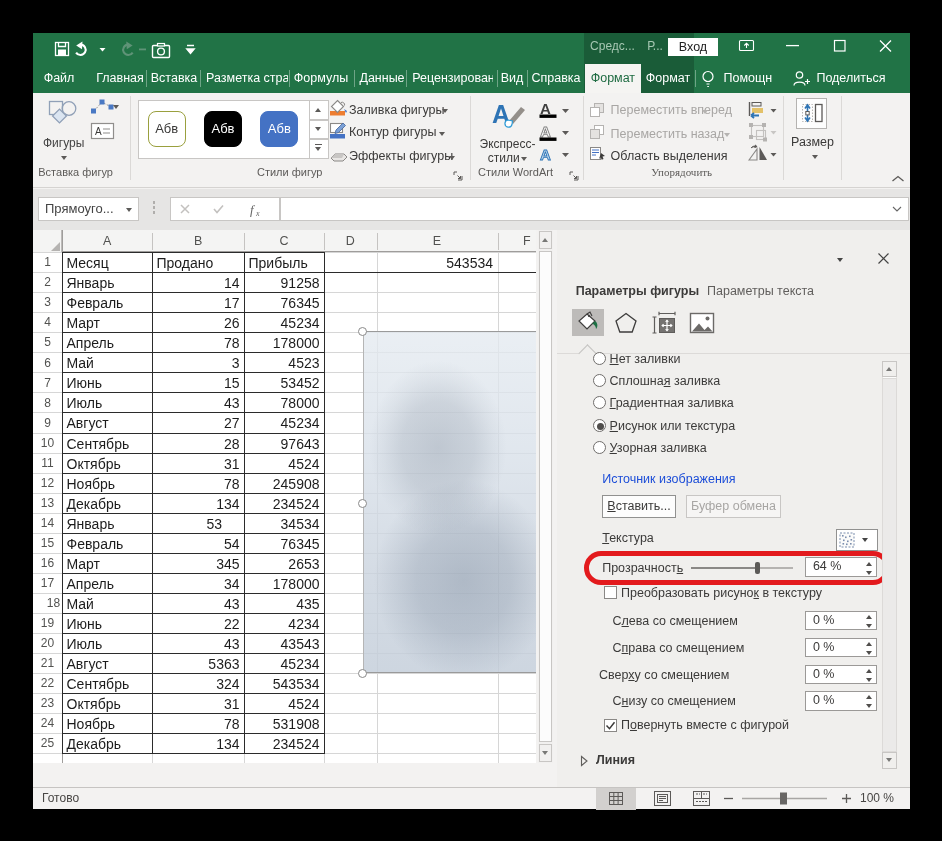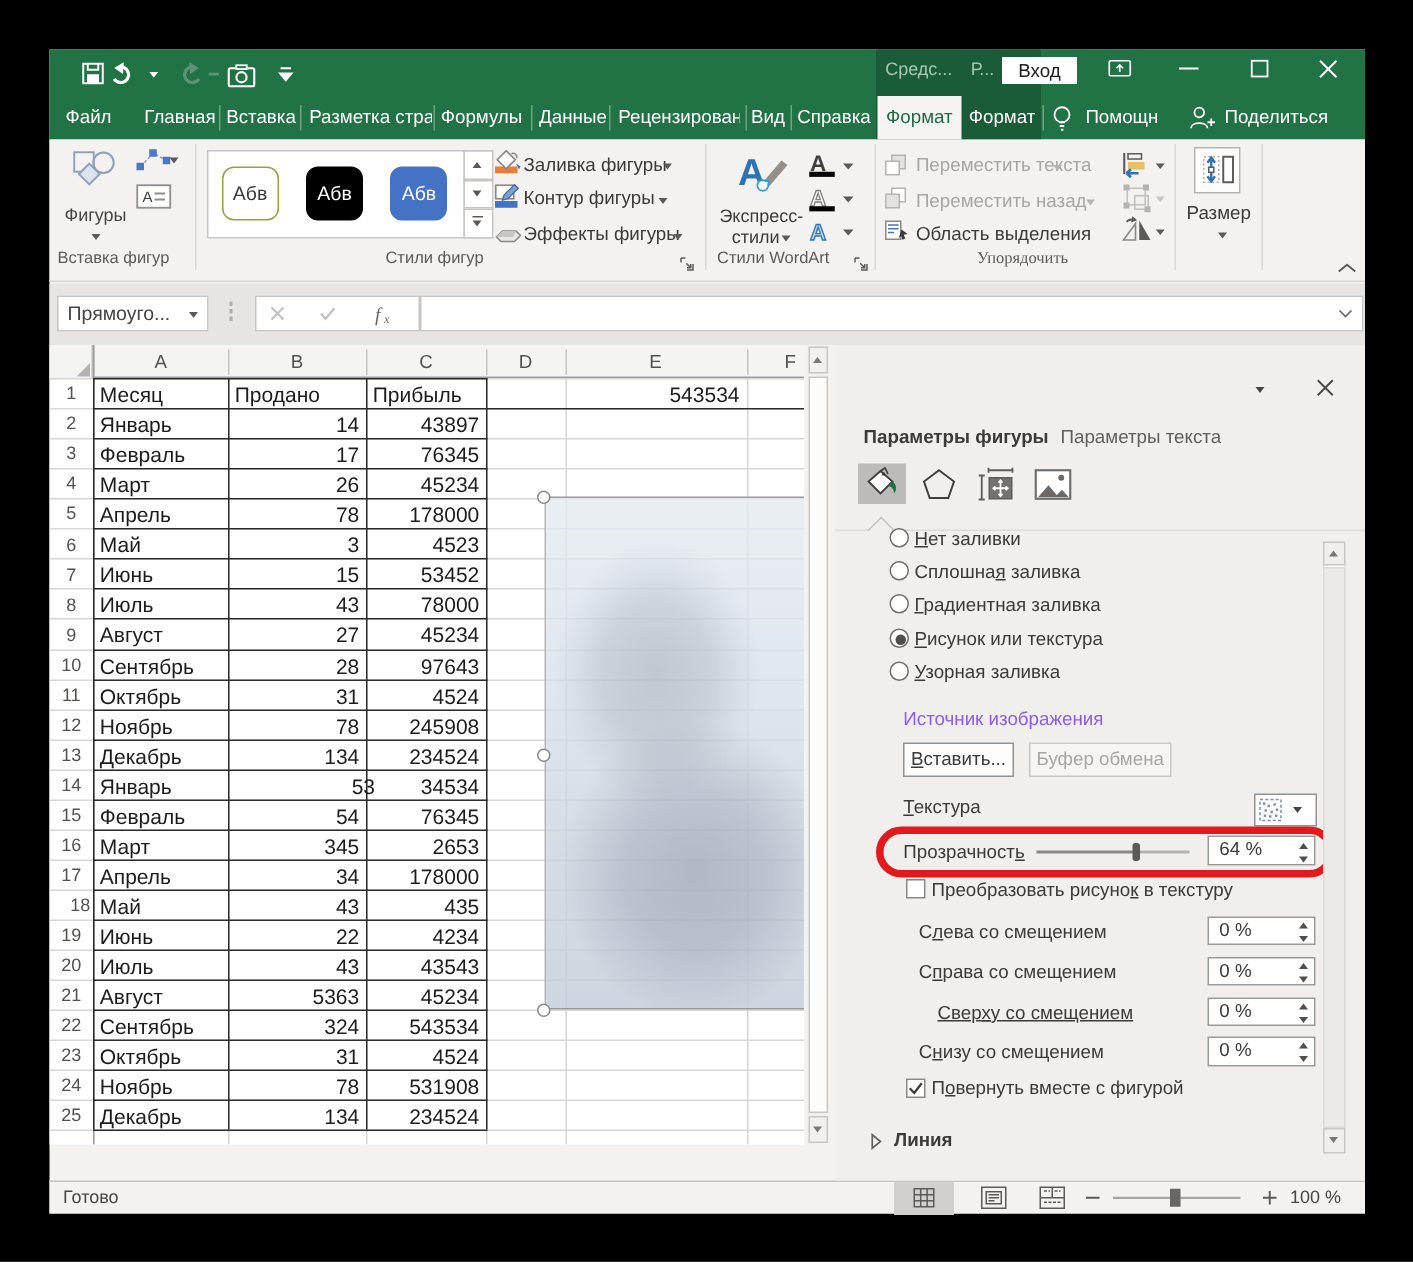--- a/index.html
+++ b/index.html
@@ -190,21 +190,21 @@
 <g stroke="#b5b3b1" fill="#e4e2e0" stroke-width="1">
 <rect x="5.5" y="24.5" width="9" height="9" fill="#fff"></rect>
           <rect x="1.5" y="28.5" width="9" height="9"></rect>
 </g>
 <g>
 <rect x="1.5" y="46.5" width="10" height="12" fill="#fff" stroke="#8a8886" stroke-width="1"></rect>
 <path d="M3 49 h7 M3 51.5 h7 M3 54 h4" stroke="#4472c4" stroke-width="1"></path>
 <path d="M12 52 l4 3 l-2.5 0.5 l1 2.5 l-1.8 0.8 l-1 -2.6 l-1.7 1.8 Z" fill="#3b3a39"></path>
 </g>
 </svg>
-      <div class="gtxt" style="left:577.6px;top:10px;">Переместить текста</div>
+      <div class="gtxt" style="left:577.6px;top:10px;">Переместить вперед</div>
       <div class="dar" style="left:669.3px;top:16.5px;border-top-color:#b5b3b1;"></div>
       <div class="gtxt" style="left:577.6px;top:33.5px;">Переместить назад</div>
       <div class="dar" style="left:691.3px;top:40px;border-top-color:#b5b3b1;"></div>
       <div class="rtxt" style="left:577.6px;top:56px;">Область выделения</div>
       <svg class="abs" style="left:714px;top:8px;" width="34" height="62" viewBox="0 0 34 62">
 <path d="M2.5 1 v14" stroke="#5c5a58" stroke-width="1.4" fill="none"></path>
 <rect x="5" y="1.5" width="9" height="3.5" fill="none" stroke="#5c5a58" stroke-width="1"></rect>
 <rect x="5" y="7" width="11" height="5" fill="#e3c169"></rect>
 <path d="M4 14.5 h8 M4 14.5 l3 -2.6 M4 14.5 l3 2.6" stroke="#2e74b5" stroke-width="1.8" fill="none"></path>
 <g stroke="#c3c1bf" fill="none" stroke-width="1.1">
@@ -365,21 +365,21 @@
       <div class="abs" style="left:29px;top:443.6px;width:263.0px;height:1px;background:#2b2b2b;"></div>
       <div class="abs" style="left:29px;top:463.6px;width:263.0px;height:1px;background:#2b2b2b;"></div>
       <div class="abs" style="left:29px;top:483.7px;width:263.0px;height:1px;background:#2b2b2b;"></div>
       <div class="abs" style="left:29px;top:503.7px;width:263.0px;height:1px;background:#2b2b2b;"></div>
       <div class="abs" style="left:29px;top:523.8px;width:263.0px;height:1px;background:#2b2b2b;"></div>
       <div class="cell" style="left:33.5px;top:23.5px;">Месяц</div>
       <div class="cell" style="left:123.5px;top:23.5px;">Продано</div>
       <div class="cell" style="left:215.5px;top:23.5px;">Прибыль</div>
       <div class="cell" style="left:33.5px;top:43.5px;">Январь</div>
       <div class="cell num" style="left:123.5px;top:43.5px;width:83px;">14</div>
-      <div class="cell num" style="left:215.5px;top:43.5px;width:71px;">43897</div>
+      <div class="cell num" style="left:215.5px;top:43.5px;width:71px;">91258</div>
       <div class="cell" style="left:33.5px;top:63.6px;">Февраль</div>
       <div class="cell num" style="left:123.5px;top:63.6px;width:83px;">17</div>
       <div class="cell num" style="left:215.5px;top:63.6px;width:71px;">76345</div>
       <div class="cell" style="left:33.5px;top:83.7px;">Март</div>
       <div class="cell num" style="left:123.5px;top:83.7px;width:83px;">26</div>
       <div class="cell num" style="left:215.5px;top:83.7px;width:71px;">45234</div>
       <div class="cell" style="left:33.5px;top:103.7px;">Апрель</div>
       <div class="cell num" style="left:123.5px;top:103.7px;width:83px;">78</div>
       <div class="cell num" style="left:215.5px;top:103.7px;width:71px;">178000</div>
       <div class="cell" style="left:33.5px;top:123.8px;">Май</div>
@@ -400,21 +400,21 @@
       <div class="cell" style="left:33.5px;top:224.0px;">Октябрь</div>
       <div class="cell num" style="left:123.5px;top:224.0px;width:83px;">31</div>
       <div class="cell num" style="left:215.5px;top:224.0px;width:71px;">4524</div>
       <div class="cell" style="left:33.5px;top:244.1px;">Ноябрь</div>
       <div class="cell num" style="left:123.5px;top:244.1px;width:83px;">78</div>
       <div class="cell num" style="left:215.5px;top:244.1px;width:71px;">245908</div>
       <div class="cell" style="left:33.5px;top:264.1px;">Декабрь</div>
       <div class="cell num" style="left:123.5px;top:264.1px;width:83px;">134</div>
       <div class="cell num" style="left:215.5px;top:264.1px;width:71px;">234524</div>
       <div class="cell" style="left:33.5px;top:284.2px;">Январь</div>
-      <div class="cell num" style="left:134px;top:284.2px;width:83px;">53</div>
+      <div class="cell num" style="left:106px;top:284.2px;width:83px;">53</div>
       <div class="cell num" style="left:215.5px;top:284.2px;width:71px;">34534</div>
       <div class="cell" style="left:33.5px;top:304.2px;">Февраль</div>
       <div class="cell num" style="left:123.5px;top:304.2px;width:83px;">54</div>
       <div class="cell num" style="left:215.5px;top:304.2px;width:71px;">76345</div>
       <div class="cell" style="left:33.5px;top:324.2px;">Март</div>
       <div class="cell num" style="left:123.5px;top:324.2px;width:83px;">345</div>
       <div class="cell num" style="left:215.5px;top:324.2px;width:71px;">2653</div>
       <div class="cell" style="left:33.5px;top:344.3px;">Апрель</div>
       <div class="cell num" style="left:123.5px;top:344.3px;width:83px;">34</div>
       <div class="cell num" style="left:215.5px;top:344.3px;width:71px;">178000</div>
@@ -524,21 +524,21 @@
       <div class="pr" style="left:52.6px;top:122.0px;"><u>Н</u>ет заливки</div>
       <div class="radio" style="left:36px;top:144.2px;"></div>
       <div class="pr" style="left:52.6px;top:144.2px;">Сплошна<u>я</u> заливка</div>
       <div class="radio" style="left:36px;top:166.4px;"></div>
       <div class="pr" style="left:52.6px;top:166.4px;"><u>Г</u>радиентная заливка</div>
       <div class="radio" style="left:36px;top:189.0px;"></div>
       <div class="abs" style="left:40px;top:193.0px;width:7px;height:7px;border-radius:50%;background:#504e4c;"></div>
       <div class="pr" style="left:52.6px;top:189.0px;"><u>Р</u>исунок или текстура</div>
       <div class="radio" style="left:36px;top:211.6px;"></div>
       <div class="pr" style="left:52.6px;top:211.6px;"><u>У</u>зорная заливка</div>
-      <div class="pr" style="left:45.2px;top:242.6px;color:#8b5cf6;">Источник изображения</div>
+      <div class="pr" style="left:45.2px;top:242.6px;color:#1d4ed8;">Источник изображения</div>
       <div class="abs" style="left:45px;top:265.5px;width:74px;height:22.6px;background:#fdfdfd;border:1px solid #919190;font-size:12.5px;color:#3b3a39;text-align:center;line-height:21px;"><u>В</u>ставить...</div>
       <div class="abs" style="left:129px;top:265.5px;width:95px;height:22.6px;background:#f6f5f4;border:1px solid #c8c6c4;font-size:12.5px;color:#a8a6a4;text-align:center;line-height:21px;">Буфер обмена</div>
       <div class="pr" style="left:45.2px;top:301.5px;"><u>Т</u>екстура</div>
       <div class="abs" style="left:279px;top:299px;width:42px;height:22px;background:#fff;border:1px solid #919190;"></div>
       <svg class="abs" style="left:282px;top:302px;" width="16" height="16" viewBox="0 0 16 16">
 <rect x="1" y="1" width="14" height="14" fill="#fbfbfa" stroke="#7b8eae" stroke-width="1" stroke-dasharray="2 1.5"></rect>
 <g fill="#7b8eae">
 <rect x="3" y="3" width="1.6" height="1.6"></rect>
           <rect x="6" y="4.5" width="1.6" height="1.6"></rect>
           <rect x="10" y="3.5" width="1.6" height="1.6"></rect>
@@ -562,21 +562,21 @@
       <div class="abs" style="left:46.5px;top:356.8px;width:13px;height:13px;background:#fff;border:1px solid #8a8886;"></div>
       <div class="pr" style="left:64px;top:356.2px;">Преобразовать рисуно<u>к</u> в текстуру</div>
       <div class="pr" style="left:55.5px;top:384.4px;">С<u>л</u>ева со смещением</div>
       <div class="vbox" style="left:247.9px;top:381.4px;">0 %</div>
       <div class="abs" style="left:308.5px;top:385.2px;width:0;height:0;border-left:3.6px solid transparent;border-right:3.6px solid transparent;border-bottom:4.2px solid #504e4c;"></div>
       <div class="abs" style="left:308.5px;top:394.7px;width:0;height:0;border-left:3.6px solid transparent;border-right:3.6px solid transparent;border-top:4.2px solid #504e4c;"></div>
       <div class="pr" style="left:55.5px;top:411.2px;">С<u>п</u>рава со смещением</div>
       <div class="vbox" style="left:247.9px;top:408.2px;">0 %</div>
       <div class="abs" style="left:308.5px;top:412.0px;width:0;height:0;border-left:3.6px solid transparent;border-right:3.6px solid transparent;border-bottom:4.2px solid #504e4c;"></div>
       <div class="abs" style="left:308.5px;top:421.5px;width:0;height:0;border-left:3.6px solid transparent;border-right:3.6px solid transparent;border-top:4.2px solid #504e4c;"></div>
-      <div class="pr" style="left:68px;top:438.3px;text-decoration:underline;">Свер<u>х</u>у со смещением</div>
+      <div class="pr" style="left:42px;top:438.3px;">Свер<u>х</u>у со смещением</div>
       <div class="vbox" style="left:247.9px;top:435.3px;">0 %</div>
       <div class="abs" style="left:308.5px;top:439.1px;width:0;height:0;border-left:3.6px solid transparent;border-right:3.6px solid transparent;border-bottom:4.2px solid #504e4c;"></div>
       <div class="abs" style="left:308.5px;top:448.6px;width:0;height:0;border-left:3.6px solid transparent;border-right:3.6px solid transparent;border-top:4.2px solid #504e4c;"></div>
       <div class="pr" style="left:55.5px;top:464.6px;">С<u>н</u>изу со смещением</div>
       <div class="vbox" style="left:247.9px;top:461.6px;">0 %</div>
       <div class="abs" style="left:308.5px;top:465.4px;width:0;height:0;border-left:3.6px solid transparent;border-right:3.6px solid transparent;border-bottom:4.2px solid #504e4c;"></div>
       <div class="abs" style="left:308.5px;top:474.9px;width:0;height:0;border-left:3.6px solid transparent;border-right:3.6px solid transparent;border-top:4.2px solid #504e4c;"></div>
       <div class="abs" style="left:46.5px;top:489.3px;width:13px;height:13px;background:#fff;border:1px solid #8a8886;"></div>
       <svg class="abs" style="left:47px;top:489px;" width="13" height="13" viewBox="0 0 13 13">
 <path d="M2.5 6.5 l3 3.2 l5 -6.5" fill="none" stroke="#3b3a39" stroke-width="1.5"></path>

